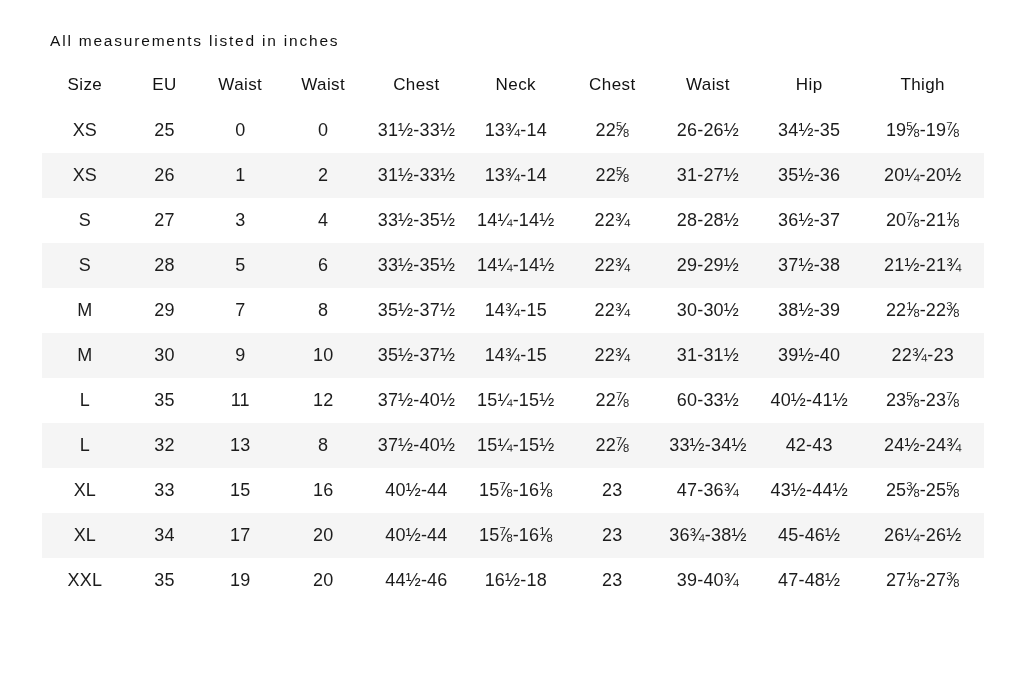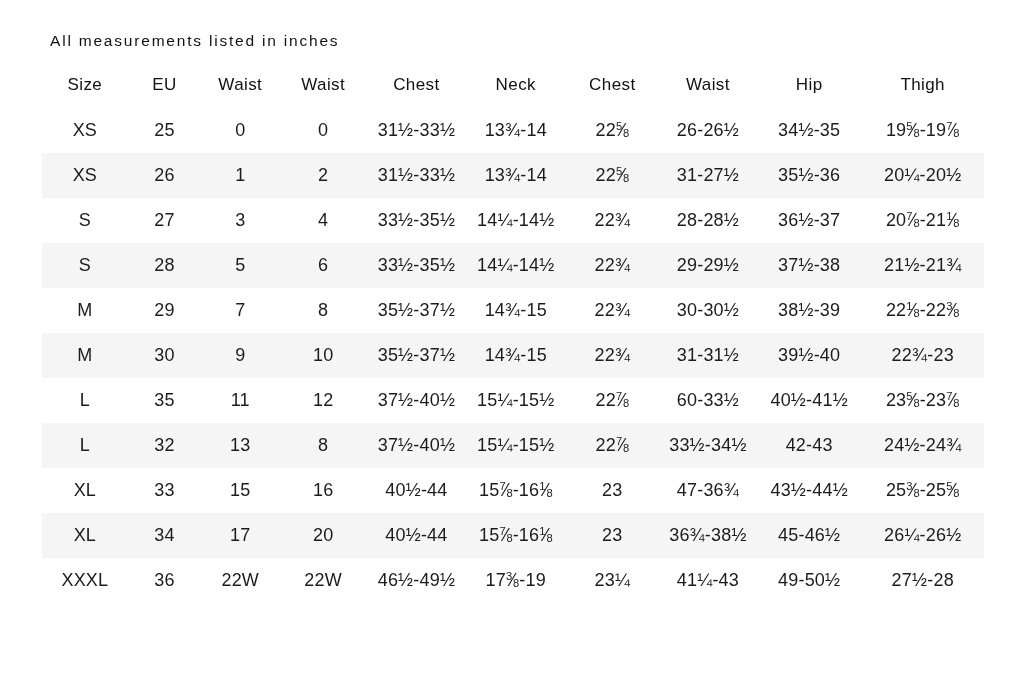--- a/index.html
+++ b/index.html
@@ -215,25 +215,25 @@
         <td>17</td>
         <td>20</td>
         <td>40½-44</td>
         <td>15<span class="fr8"><sup>7</sup><span class="fsl">⁄</span><sub>8</sub></span>-16<span class="fr8"><sup>1</sup><span class="fsl">⁄</span><sub>8</sub></span></td>
         <td>23</td>
         <td>36¾-38½</td>
         <td>45-46½</td>
         <td>26¼-26½</td>
       </tr>
       <tr>
-        <td>XXXL</td>
-        <td>36</td>
-        <td>22W</td>
-        <td>22W</td>
-        <td>46½-49½</td>
-        <td>17<span class="fr8"><sup>3</sup><span class="fsl">⁄</span><sub>8</sub></span>-19</td>
-        <td>23¼</td>
-        <td>41¼-43</td>
-        <td>49-50½</td>
-        <td>27½-28</td>
+        <td>XXL</td>
+        <td>35</td>
+        <td>19</td>
+        <td>20</td>
+        <td>44½-46</td>
+        <td>16½-18</td>
+        <td>23</td>
+        <td>39-40¾</td>
+        <td>47-48½</td>
+        <td>27<span class="fr8"><sup>1</sup><span class="fsl">⁄</span><sub>8</sub></span>-27<span class="fr8"><sup>3</sup><span class="fsl">⁄</span><sub>8</sub></span></td>
       </tr>
     </tbody>
 </table>
 
 </body></html>

